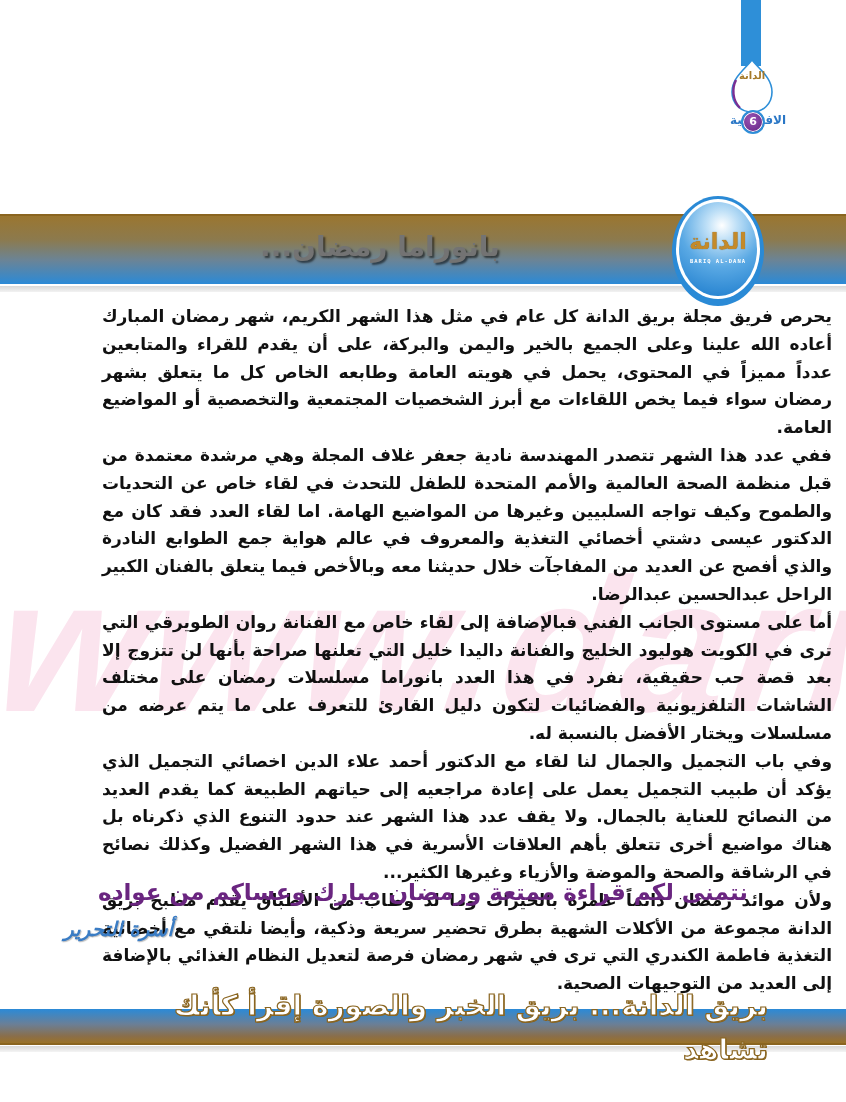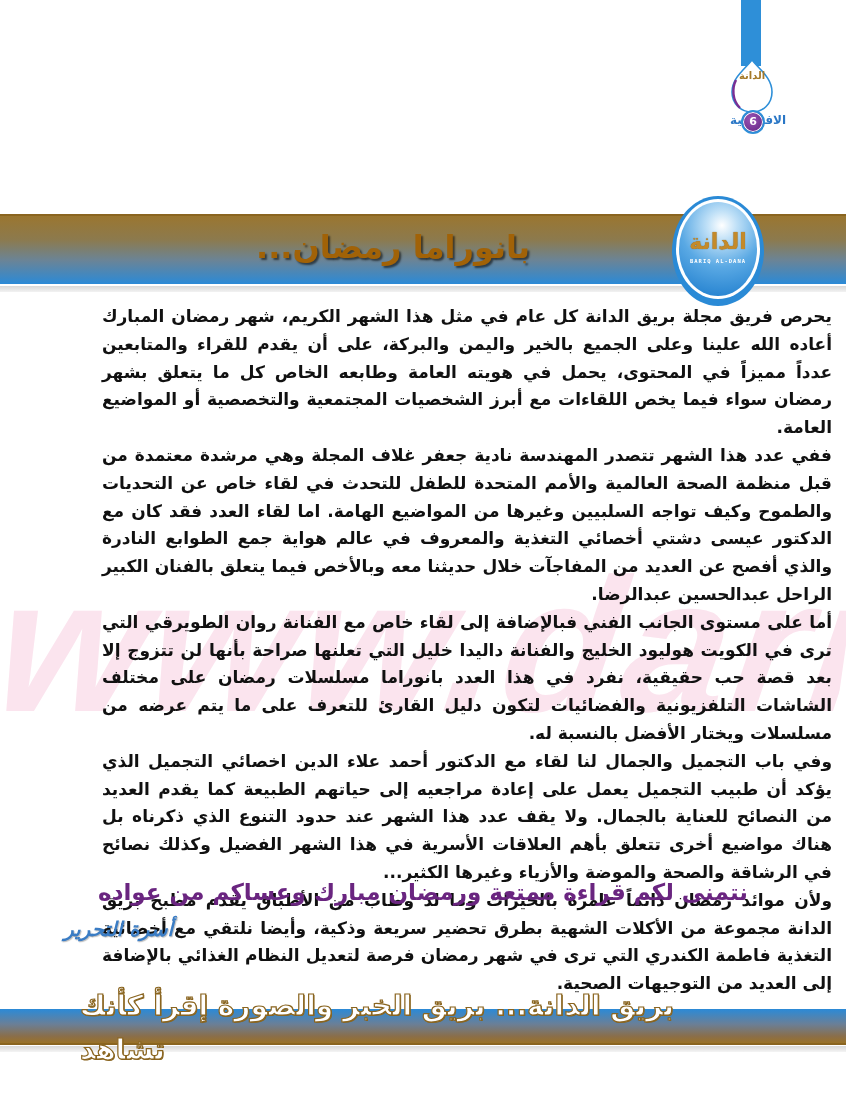--- a/index.html
+++ b/index.html
@@ -44,23 +44,23 @@
     position: absolute; left: 0; top: 214px; width: 846px; height: 68px;
     background: linear-gradient(to bottom, #9a7630 0%, #8c7a4e 35%, #6b8496 65%, #2b8ad7 100%);
     border-top: 2px solid #8a6520; z-index: 1;
   }
   .banner-top-shadow {
     position: absolute; left: 0; top: 286px; width: 846px; height: 6px;
     background: linear-gradient(to bottom, #d8d8d8, #f2f2f2); z-index: 1;
   }
   .title {
     position: absolute; left: 230px; top: 222px; width: 300px; height: 50px;
-    direction: rtl;
-    font-family: "DejaVu Sans", sans-serif; font-weight: bold; font-size: 32px; line-height: 50px;
-    color: #a16207; text-shadow: 2px 2px 2px rgba(0,0,0,0.55); z-index: 2;
+    text-align: center; direction: rtl;
+    font-family: "DejaVu Sans", sans-serif; font-weight: bold; font-size: 28px; line-height: 50px;
+    color: #737373; text-shadow: 2px 2px 2px rgba(0,0,0,0.55); z-index: 2;
   }
   .logo-disc {
     position: absolute; left: 672px; top: 196px; width: 92px; height: 110px; z-index: 3;
   }
   .logo-disc .outer {
     position: absolute; left: 0; top: 0; width: 92px; height: 110px; border-radius: 50%;
     background: #2a8ad6;
   }
   .logo-disc .ring {
     position: absolute; left: 4px; top: 3px; width: 84px; height: 100px; border-radius: 50%;
@@ -101,22 +101,22 @@
   .banner-bottom {
     position: absolute; left: 0; top: 1009px; width: 846px; height: 34px;
     background: linear-gradient(to bottom, #2b8ad7 0%, #6b7f96 45%, #8a6e4a 80%, #9a7228 100%);
     border-bottom: 2px solid #8a6520; z-index: 1;
   }
   .banner-bottom-shadow {
     position: absolute; left: 0; top: 1046px; width: 846px; height: 6px;
     background: linear-gradient(to bottom, #d8d8d8, #f4f4f4); z-index: 1;
   }
   .slogan {
-    position: absolute; left: 80px; top: 984px; width: 680px; height: 44px; z-index: 2;
-    direction: rtl; text-align: left;
+    position: absolute; left: 88px; top: 984px; width: 680px; height: 44px; z-index: 2;
+    direction: rtl; text-align: right;
     font-family: "DejaVu Sans", sans-serif; font-weight: bold; font-size: 28px; line-height: 44px;
     color: #ffffff;
     -webkit-text-stroke: 1.2px #8a6520;
     text-shadow: 1px 1px 0 #8a6520;
   }
 </style>
 </head>
 <body>
 
 <div class="watermark">www.darnakw.com</div>

